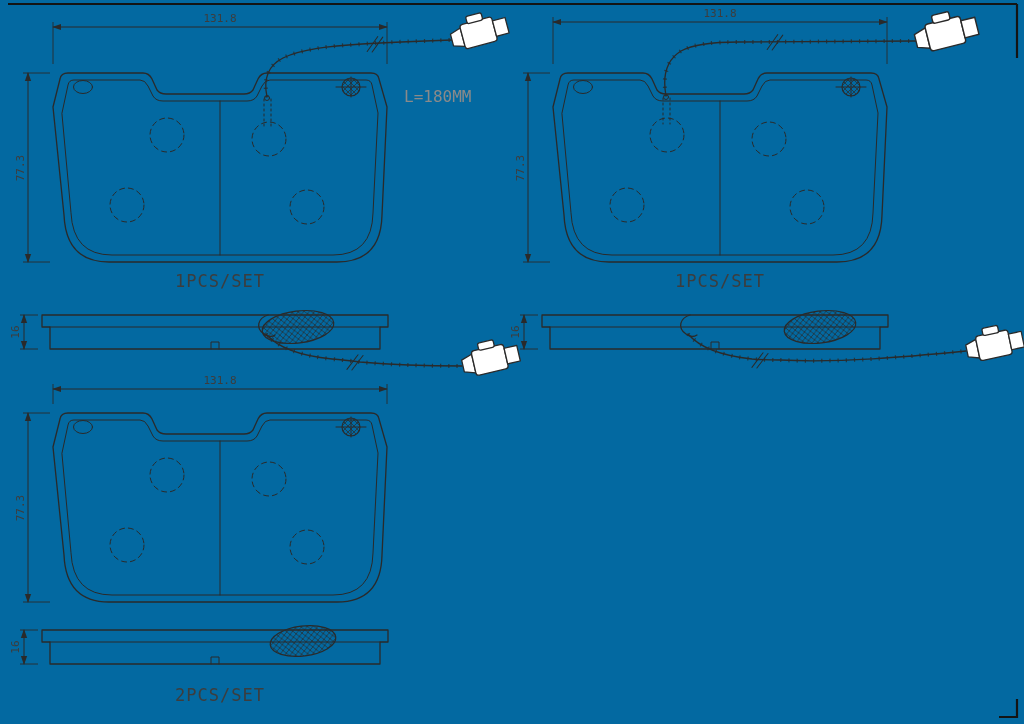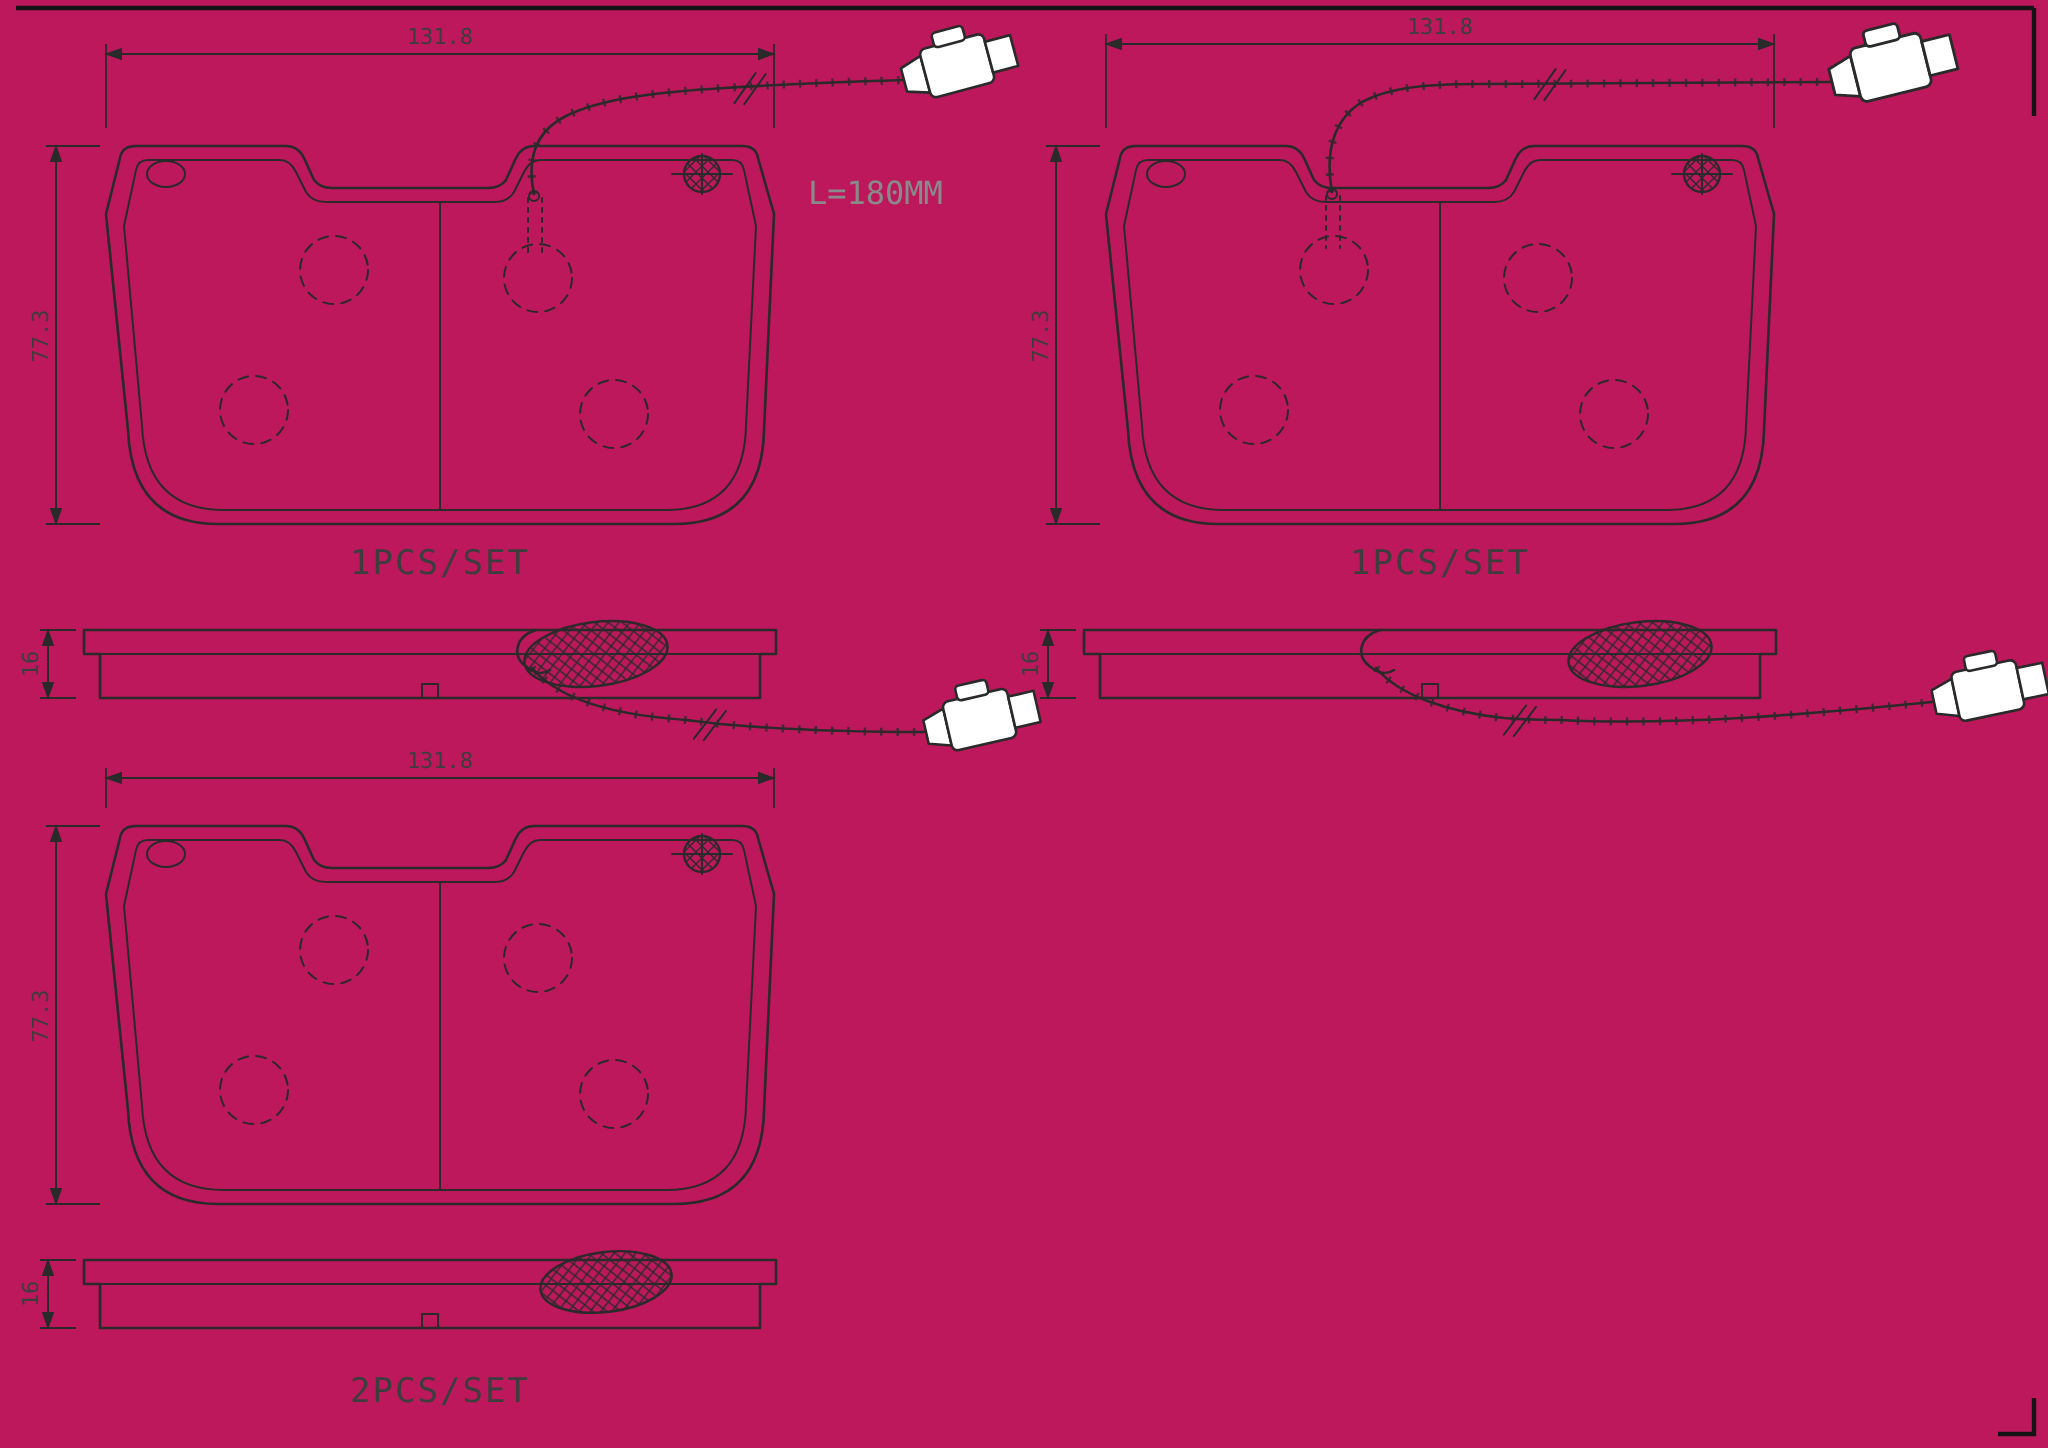--- a/index.html
+++ b/index.html
@@ -1,16 +1,16 @@
 <!DOCTYPE html>
 <html><head>
 <meta charset="utf-8">
 <style>
   html,body { margin:0; padding:0; background:#ffffff; }
-  #stage { position:relative; width:1024px; height:724px; background:#be185d; overflow:hidden;
+  #stage { position:relative; width:1024px; height:724px; background:#0369a1; overflow:hidden;
            font-family:"DejaVu Sans Mono", monospace; }
   svg { display:block; }
   .ln     { fill:none; stroke:#2a2a2a; stroke-width:1.3; stroke-linejoin:round; stroke-linecap:round; }
   .thin   { stroke-width:1; }
   .dash   { stroke-dasharray:5 4; }
   .dot    { stroke-dasharray:2 3; stroke-width:1; }
   .ext    { stroke:#2a2a2a; stroke-width:0.9; fill:none; }
   .dim-l  { stroke:#2a2a2a; stroke-width:1; fill:none; }
   .frame  { stroke:#141414; stroke-width:2.2; fill:none; }
   .hatch  { fill:url(#xh); stroke:#2a2a2a; stroke-width:1.2; }

